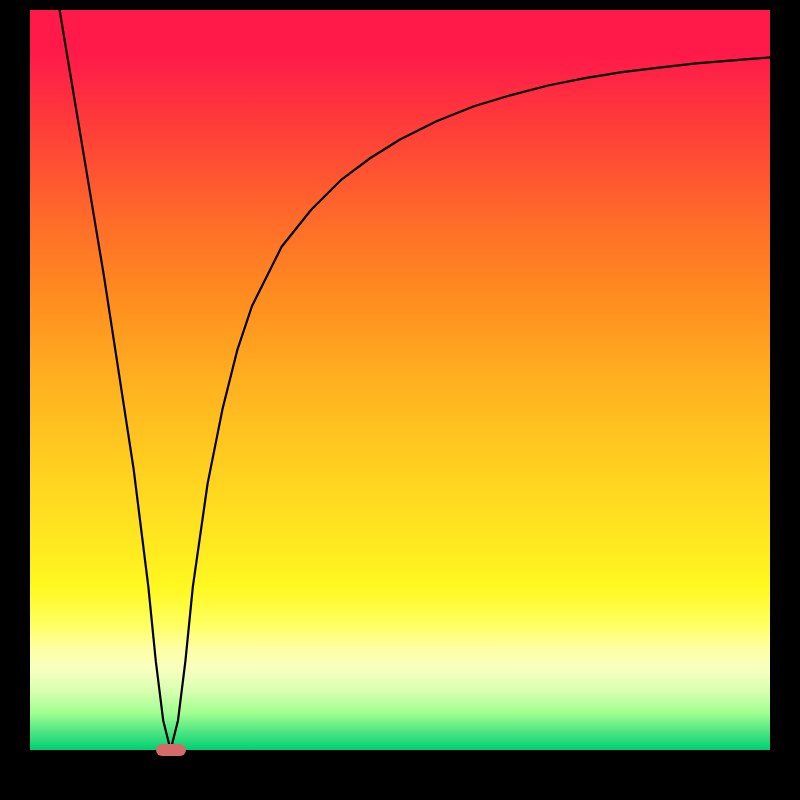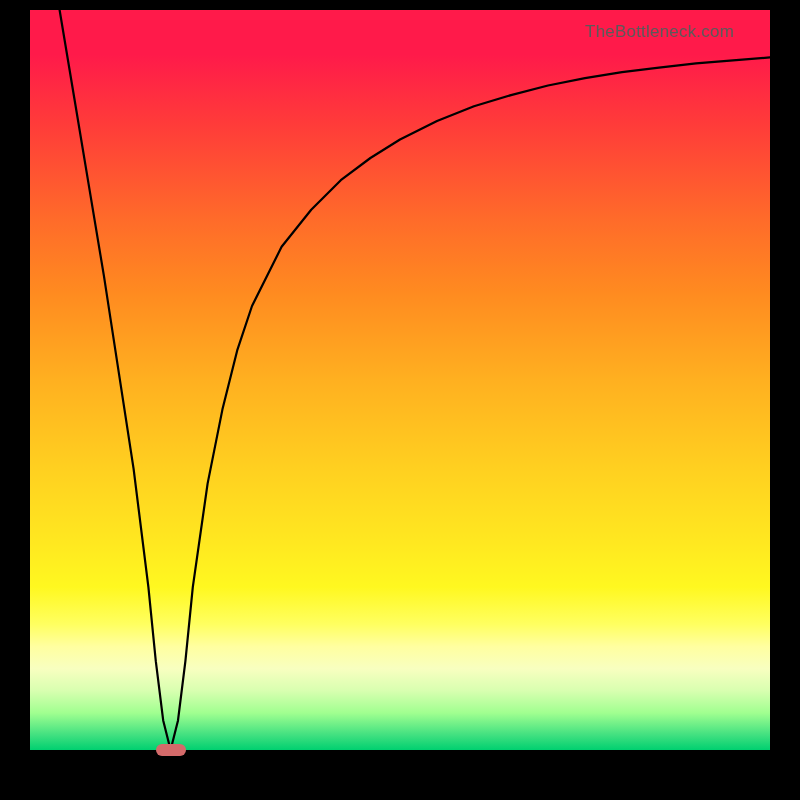--- a/index.html
+++ b/index.html
@@ -72,21 +72,20 @@
     border-radius: 7px;
     z-index: 6;
   }
 </style>
 </head>
 <body>
 
 <div class="outer">
   <div class="plot-area">
 
-    <div class="watermark">TheBottleneck.com</div>
 
     <svg class="curve" viewBox="0 0 740 740" preserveAspectRatio="none">
       <path d="M 29.6 0.0 L 44.4 88.8 L 59.2 177.6 L 74.0 266.4 L 88.8 362.6 L 103.6 458.8 L 118.4 577.2 L 125.8 651.2 L 133.2 710.4 L 140.6 740.0 L 148.0 710.4 L 155.4 651.2 L 162.8 577.2 L 177.6 473.6 L 192.4 399.6 L 207.2 340.4 L 222.0 296.0 L 251.6 236.8 L 281.2 199.8 L 310.8 170.2 L 340.4 148.0 L 370.0 129.5 L 407.0 111.0 L 444.0 96.2 L 481.0 85.1 L 518.0 75.5 L 555.0 68.1 L 592.0 62.2 L 629.0 57.7 L 666.0 53.3 L 703.0 50.3 L 740.0 47.4"></path>
     </svg>
 
     <div class="marker" style="left: 125.6px; top: 734px; width: 30px; height: 12px;"></div>
 
   </div>
 </div>
 

